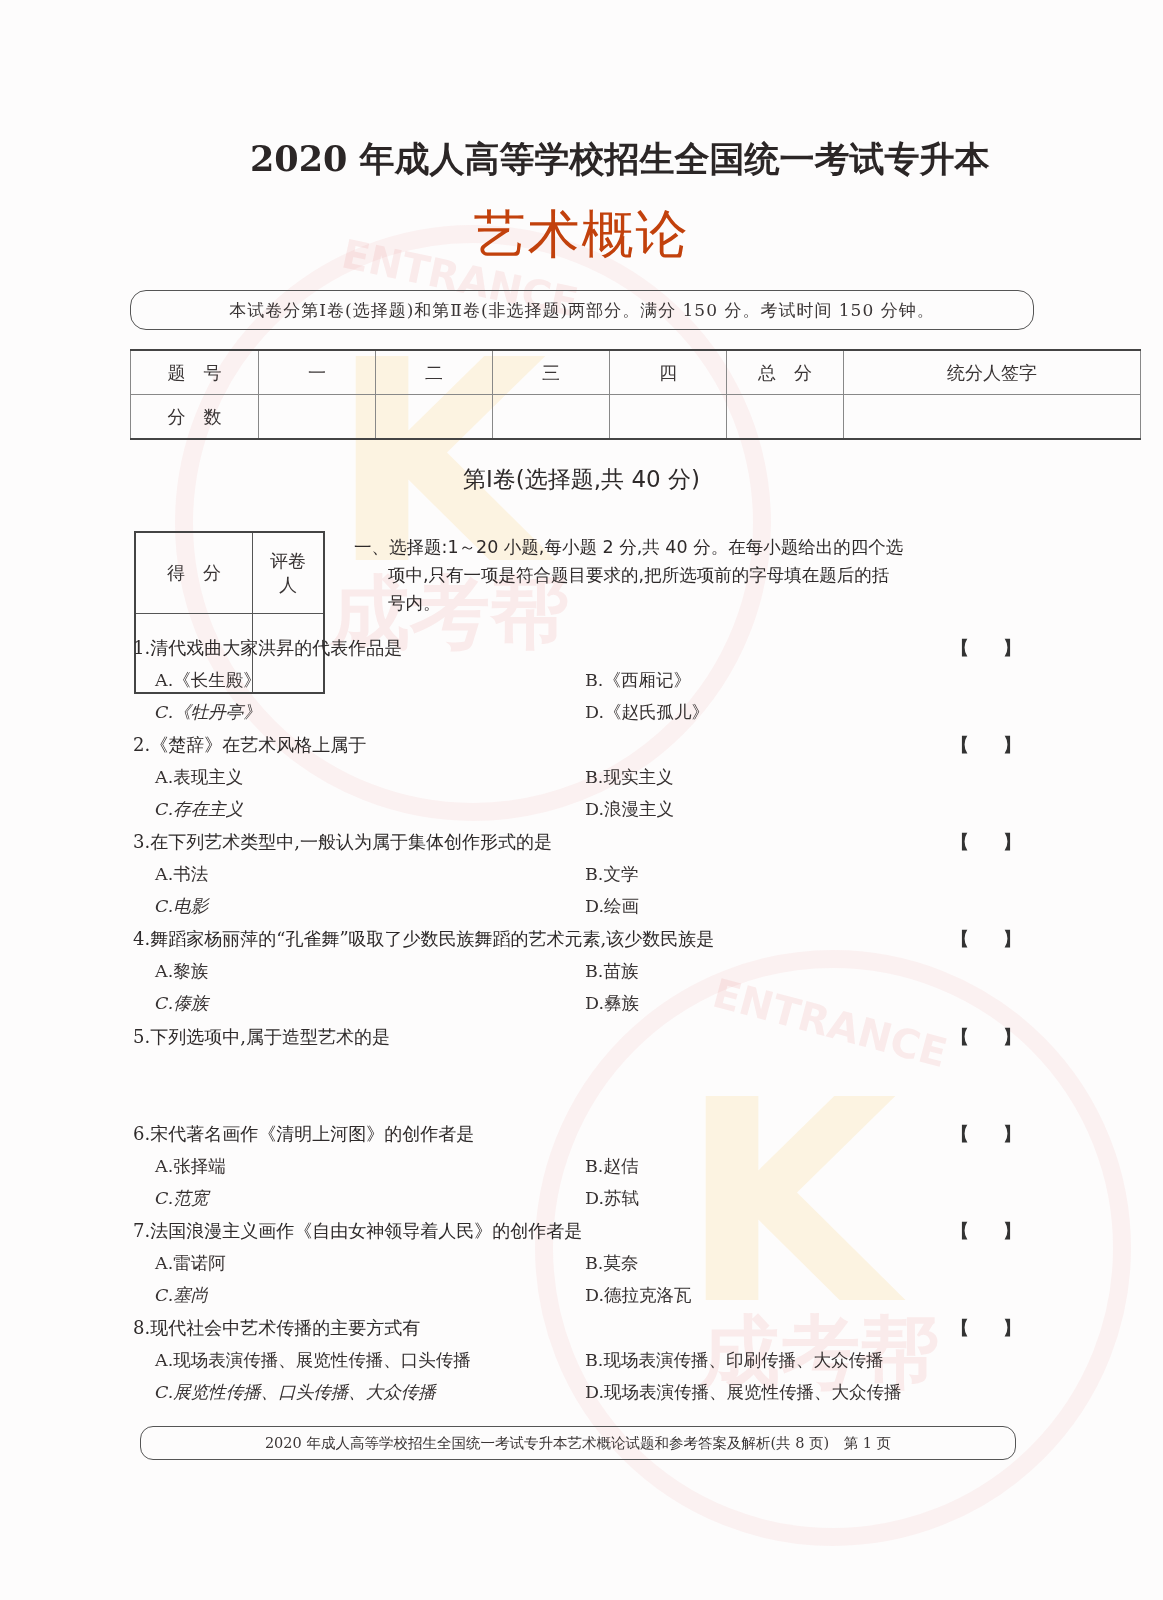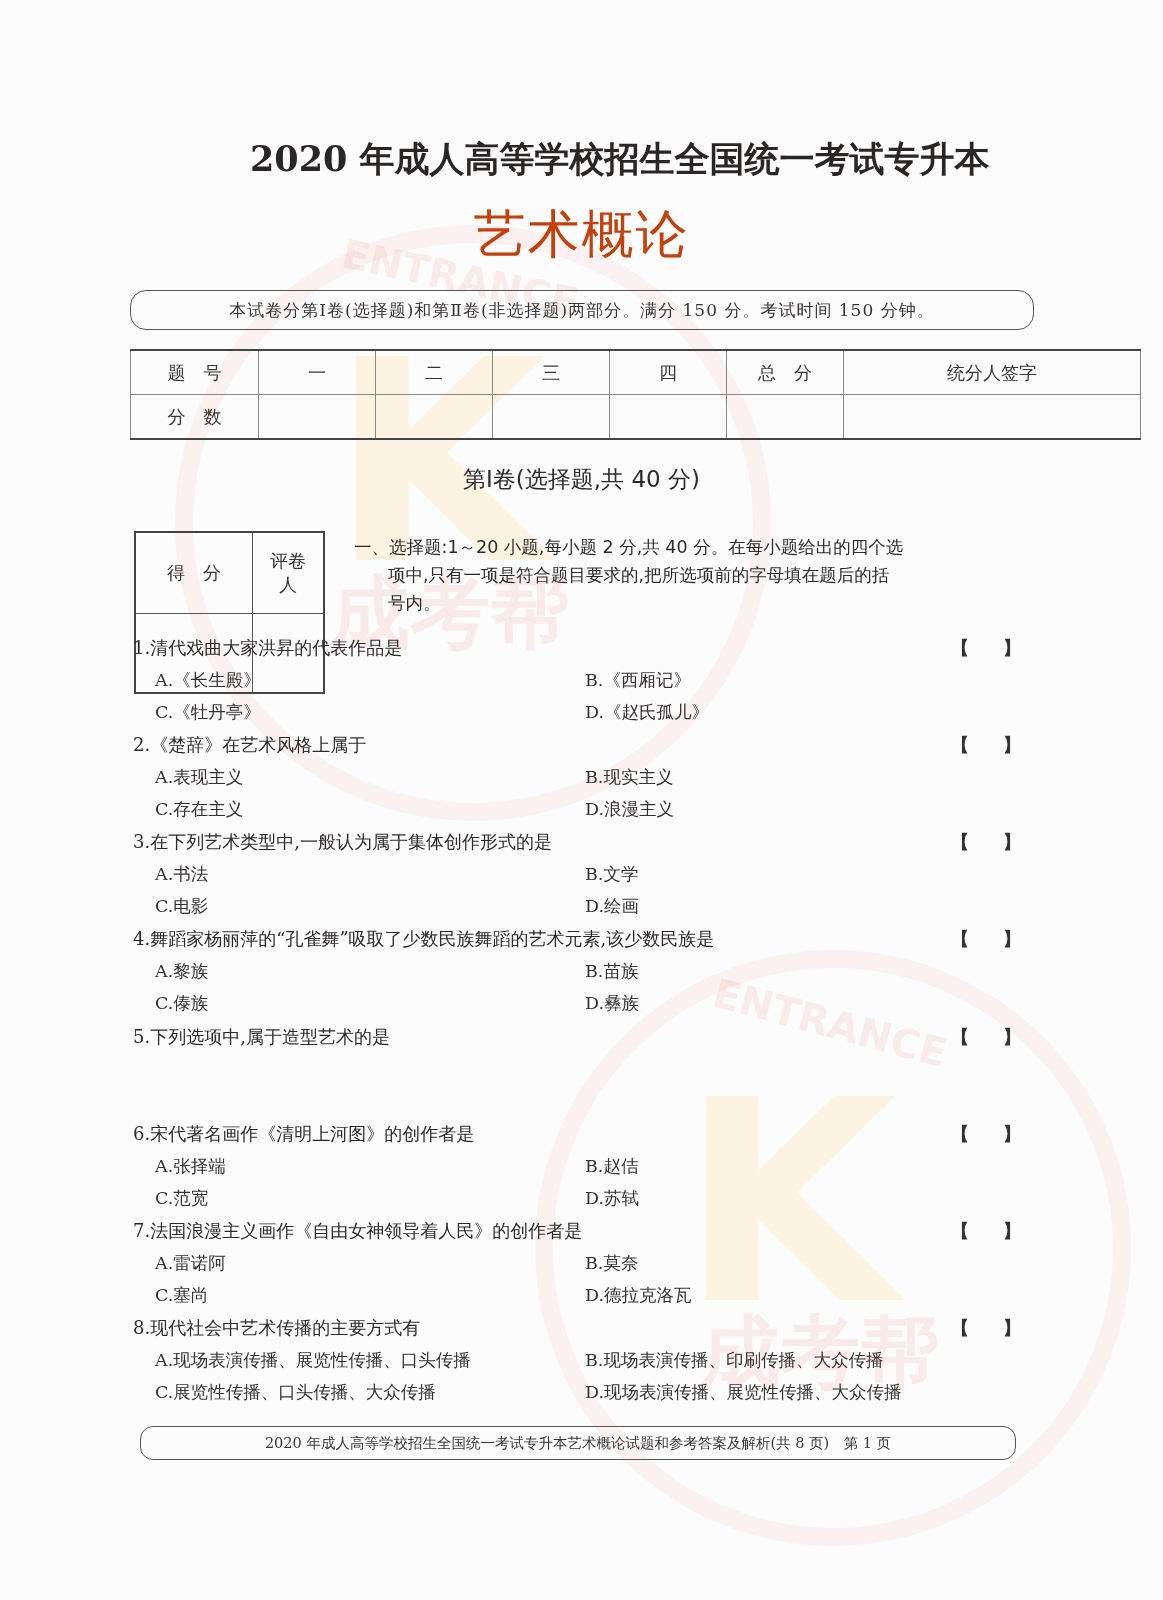--- a/index.html
+++ b/index.html
@@ -65,21 +65,21 @@
   }
   .instr .cont { padding-left: 34px; }
   .q {
     position: absolute; left: 133px; width: 900px; font-size: 18px;
   }
   .q .stem { height: 32px; line-height: 32px; }
   .q .opts { position: relative; height: 64px; }
   .q .opt { position: absolute; height: 32px; line-height: 32px; font-size: 17.5px; color: #363131; }
   .q .opt.a { left: 22px; top: 0; }
   .q .opt.b { left: 452px; top: 0; }
-  .q .opt.c { left: 22px; top: 32px; }
+  .q .opt.c { left: 22px; top: 32px; font-style: italic; }
   .q .opt.d { left: 452px; top: 32px; }
   .bracket {
     position: absolute; left: 818px; top: 0; height: 32px; line-height: 32px;
     font-family: "DejaVu Sans", sans-serif; font-weight: bold; font-size: 18px; color: #333;
     width: 70px; display: flex; justify-content: space-between;
   }
   .footer {
     position: absolute; left: 140px; top: 1426px; width: 876px; height: 34px;
     border: 1.5px solid #555; border-radius: 13px; box-sizing: border-box;
     font-size: 14.5px; line-height: 32px; text-align: center; color: #3a3535;

